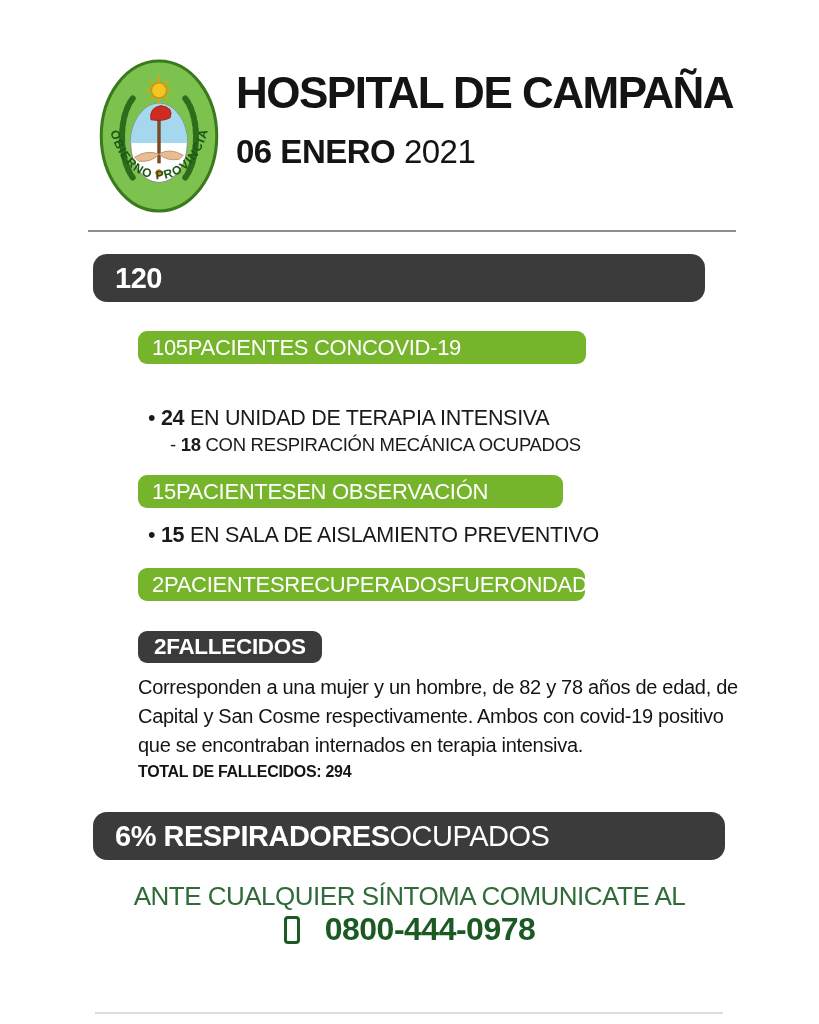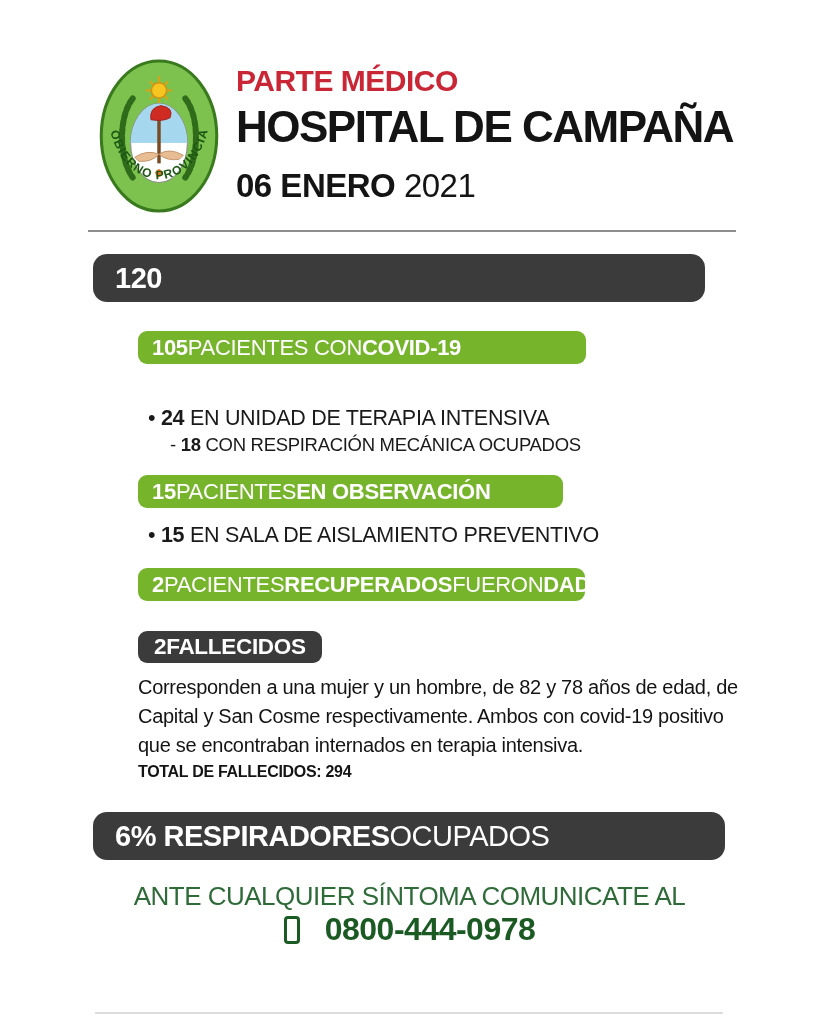--- a/index.html
+++ b/index.html
@@ -22,21 +22,21 @@
                  color:#fff; display:flex; align-items:center; padding-left:22px; font-size:29px;
                  letter-spacing:-0.5px; white-space:pre; }
   .dark-banner .bold { font-weight:700; }
   .dark-banner .reg { font-weight:400; }
   #banner-internados { top:254px; width:612px;gap:22px; }
   #banner-respiradores { top:812px; width:632px; }
 
   .green-banner { position:absolute; left:138px; height:33px; background:#76b42c; border-radius:9px;
                   color:#fff; display:flex; align-items:center; padding-left:14px; font-size:22px;
                   letter-spacing:-0.3px; white-space:pre; }
-  .green-banner .bold { font-weight:700; }
+  .green-banner .bold { font-weight:400; }
   #banner-covid { top:331px; width:448px; }
   #banner-observacion { top:475px; width:425px; }
   #banner-alta { top:568px; width:447px; }
 
   
   .bullet { position:absolute; left:148px; font-size:21.5px; color:#1a1a1a; letter-spacing:-0.3px; white-space:pre; }
   .bullet .val { font-weight:700; }
   #bullet-clinica { top:376px; }
   #bullet-uti { top:406px; }
   #bullet-respiracion { top:434px; left:170px; font-size:18.5px; }
@@ -92,21 +92,20 @@
     <path d="M84 96 Q70 88 60 95 Q68 102 80 100 Z" fill="#e9bd93" stroke="#b98a5e" stroke-width="0.8"></path>
     <path d="M56 113 Q60 106 64 113 Q62 118 58 118 Z" fill="#e8762a"></path>
 
     <path id="logo-arc" d="M12 72 A 50 66 0 0 0 108 72" fill="none" stroke="none"></path>
     <text font-size="12" font-weight="bold" fill="#1d5713" letter-spacing="1.2" font-family="Liberation Sans, sans-serif">
       <textPath href="#logo-arc" startOffset="50%" text-anchor="middle">GOBIERNO PROVINCIAL</textPath>
     </text>
   </svg>
 
   <div class="header-text">
-    <div class="kicker">PARTE MÉDICO</div>
     <div class="title">HOSPITAL DE CAMPAÑA</div>
     <div class="date-line"><span class="dd">06 ENERO</span> <span>2021</span></div>
   </div>
 
   <div class="divider top"></div>
 
   <div class="dark-banner" id="banner-internados"><span class="bold">120</span> </div>
 
   <div class="green-banner" id="banner-covid"><span class="bold">105</span> <span>PACIENTES CON</span> <span class="bold">COVID-19</span></div>
 

